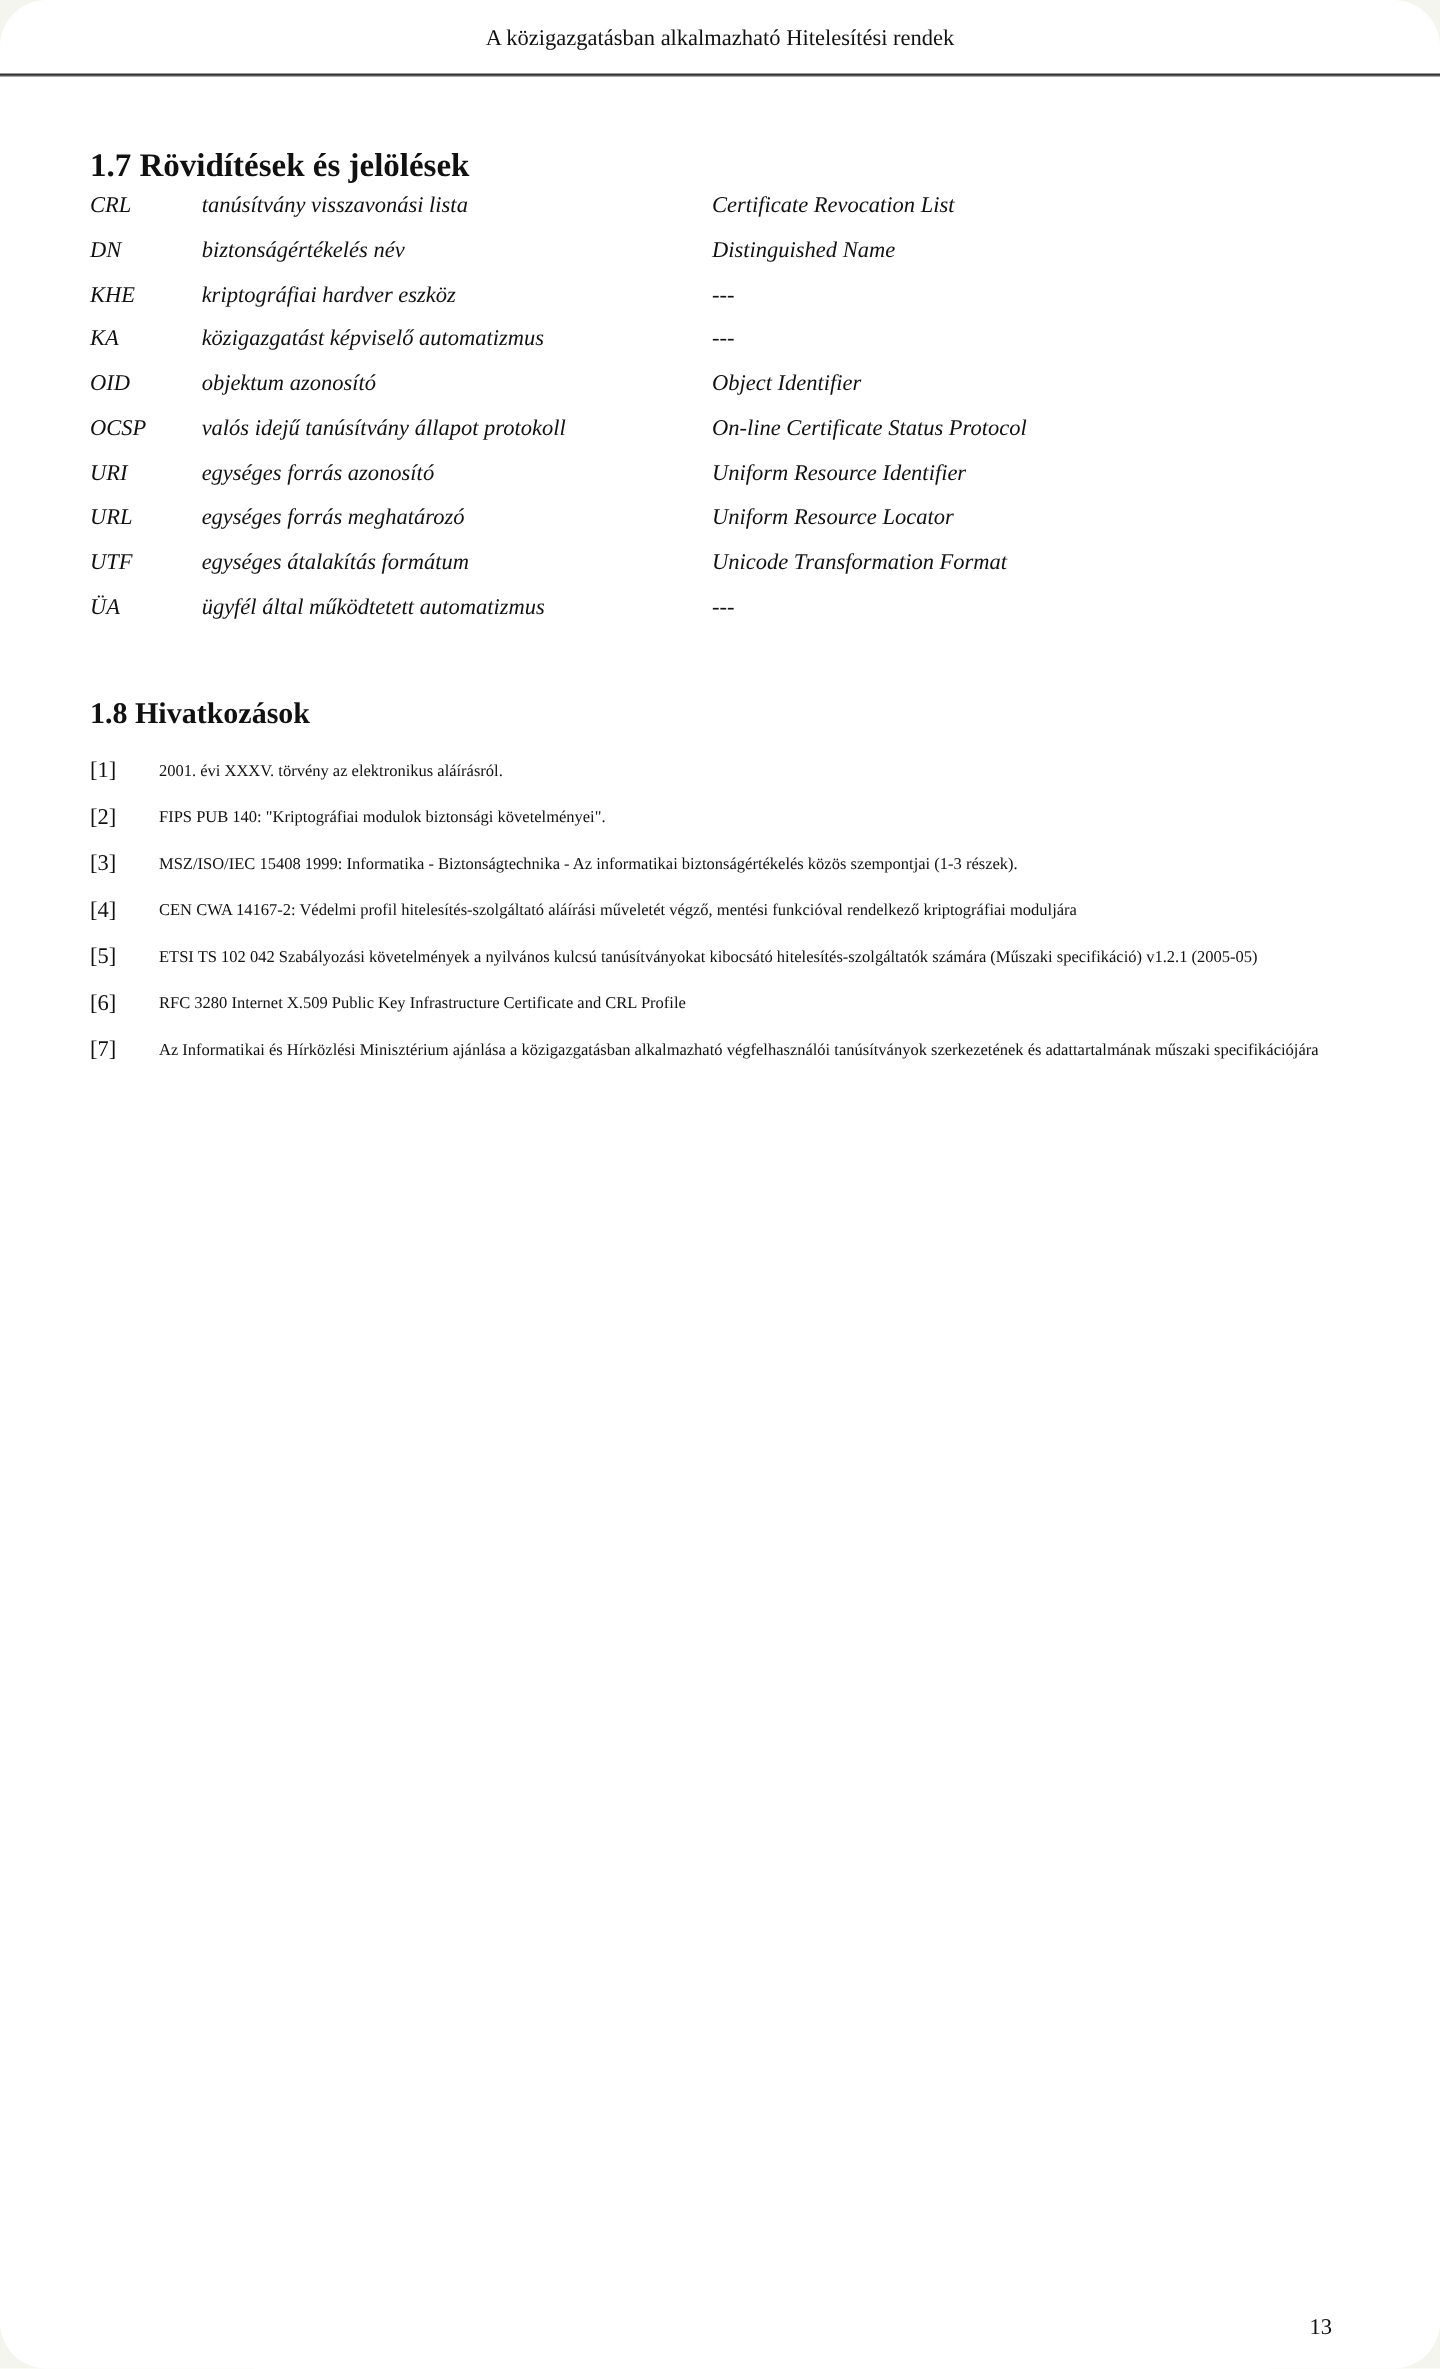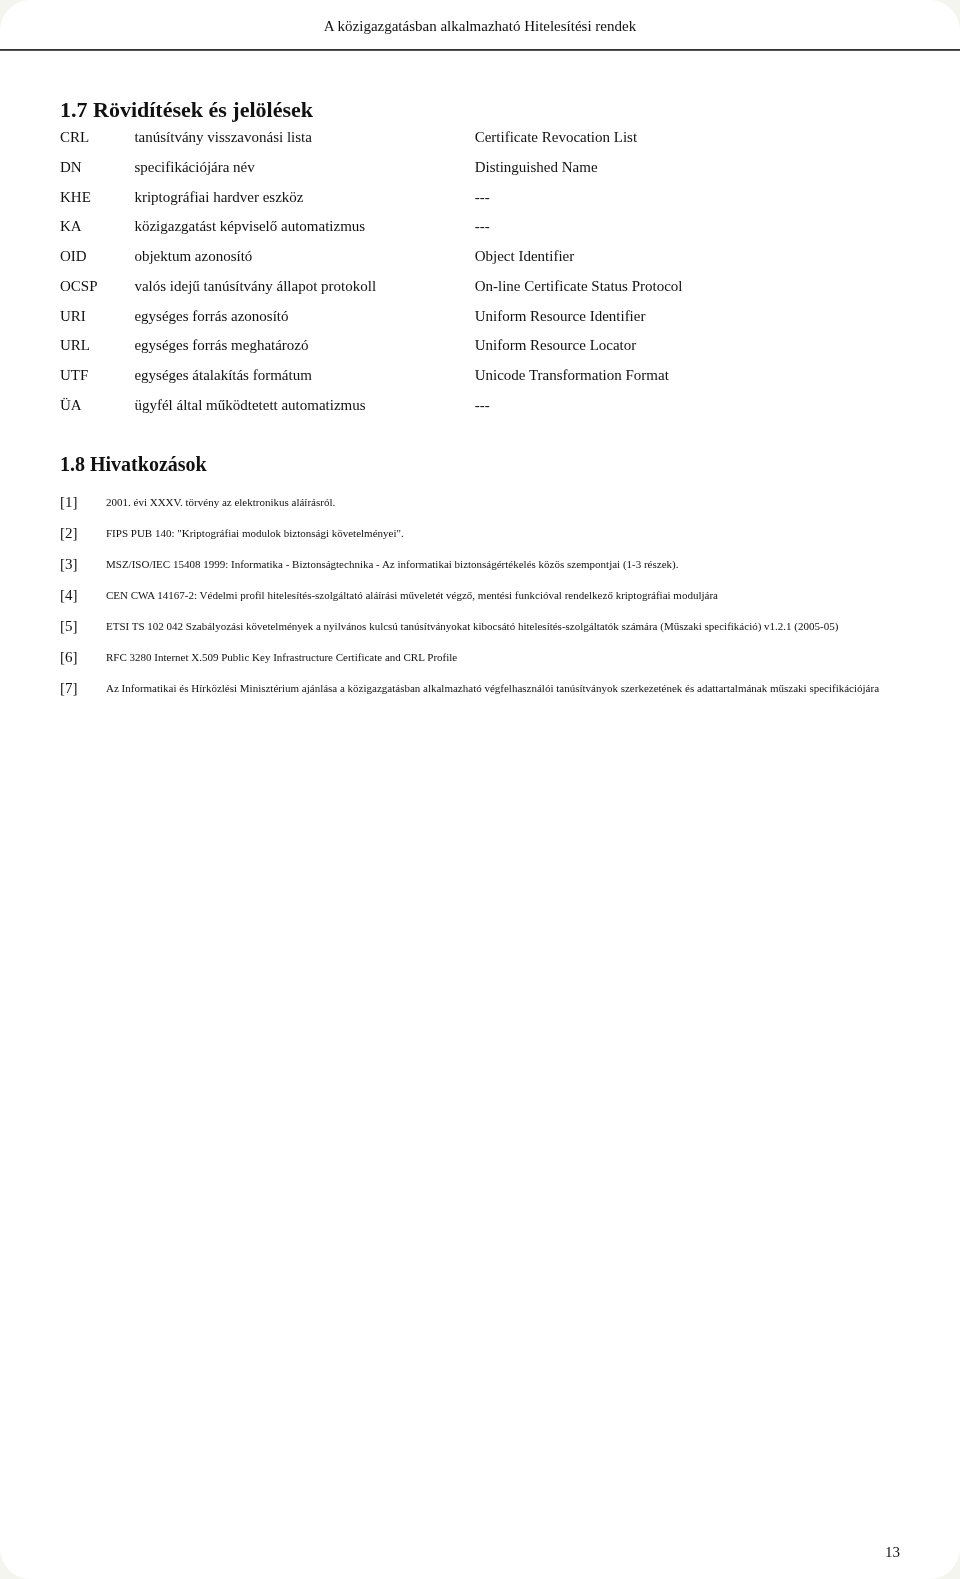--- a/index.html
+++ b/index.html
@@ -33,21 +33,22 @@
       padding: 36px 60px 40px 60px;
     }
     .section-title {
       font-size: 22px;
       font-weight: bold;
       margin-top: 10px;
     }
     .abbrev-table {
       width: 100%;
       border-collapse: collapse;
-      margin-bottom: 32px;
+      margin-bottom: 44px;
+      font-style: italic;
     }
     .abbrev-table td {
       vertical-align: top;
       padding: 4px 6px 4px 0;
       font-size: 15px;
       line-height: 1.45;
     }
     .abbrev-table .col-abbr {
       width: 70px;
       font-weight: normal;
@@ -84,21 +85,21 @@
       flex-shrink: 0;
     }
     .ref-text {
       font-size: 11px;
       line-height: 1.5;
       text-align: justify;
     }
     .page-footer {
       position: absolute;
       bottom: 18px;
-      right: 60px;
+      right: 72px;
       font-size: 15px;
       color: #111;
     }
     .divider {
       border: none;
       border-top: 1.5px solid #555;
       margin-bottom: 0;
     }
   </style>
 </head>
@@ -115,21 +116,21 @@
 
     <table class="abbrev-table">
       <tbody id="abbrev-tbody">
       <tr>
             <td class="col-abbr">CRL</td>
             <td class="col-hu">tanúsítvány visszavonási lista</td>
             <td class="col-en">Certificate Revocation List</td>
           </tr>
           <tr>
             <td class="col-abbr">DN</td>
-            <td class="col-hu">specifikációjára név</td>
+            <td class="col-hu">biztonságértékelés név</td>
             <td class="col-en">Distinguished Name</td>
           </tr>
           <tr>
             <td class="col-abbr">KHE</td>
             <td class="col-hu">kriptográfiai hardver eszköz</td>
             <td class="col-en">---</td>
           </tr>
           <tr>
             <td class="col-abbr">KA</td>
             <td class="col-hu">közigazgatást képviselő automatizmus</td>

